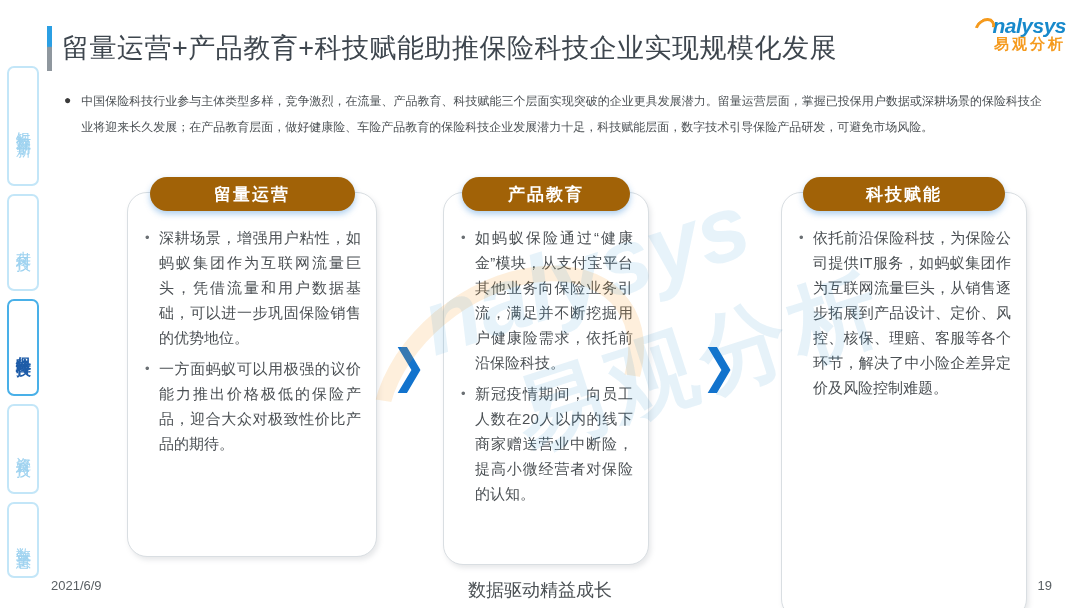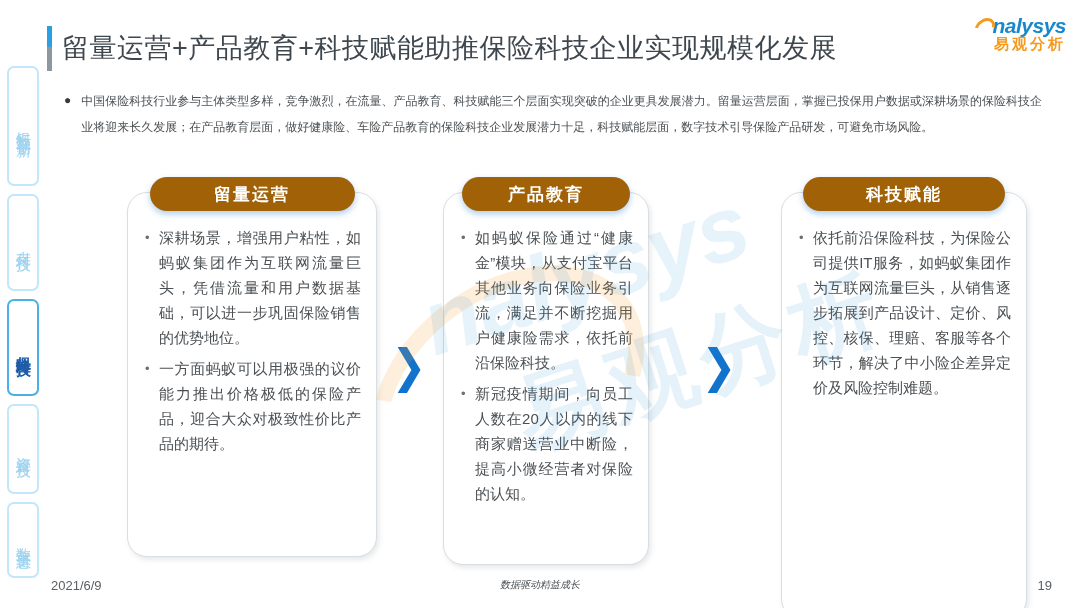--- a/index.html
+++ b/index.html
@@ -105,21 +105,21 @@
     position:absolute; top:346px; z-index:4;
     font-size:40px; font-weight:bold; color:#1273cd;
     transform:scale(1.05,1.15); line-height:1;
     font-family:"DejaVu Sans",sans-serif;
   }
   .chev-1 { left:392px; }
   .chev-2 { left:702px; }
 
   
   .footer-date { position:absolute; left:28px; top:578px; font-size:13px; color:#595f63;margin-left:23px; }
-  .footer-center { position:absolute; left:0; top:578px; width:100%; text-align:center; font-size:10px; color:#4b5054;font-style:italic; }
+  .footer-center { position:absolute; left:0; top:578px; width:100%; text-align:center; font-size:18px; color:#4b5054; }
   .footer-page { position:absolute; right:28px; top:578px; font-size:13px; color:#595f63; }
 </style>
 </head>
 <body>
 
 <nav class="sidebar">
   <div class="side-tab" style="top:0; height:120px;">银行数字创新</div>
   <div class="side-tab" style="top:128px; height:97px;">支付科技</div>
   <div class="side-tab active" style="top:233px; height:97px;">保险科技</div>
   <div class="side-tab" style="top:338px; height:90px;">资管科技</div>

